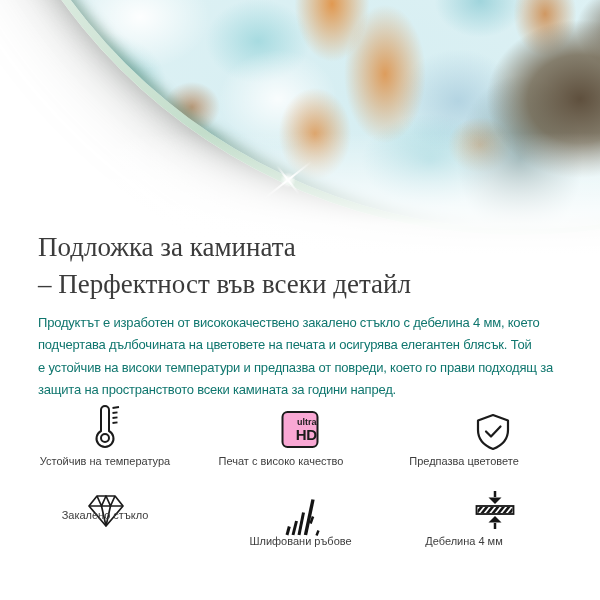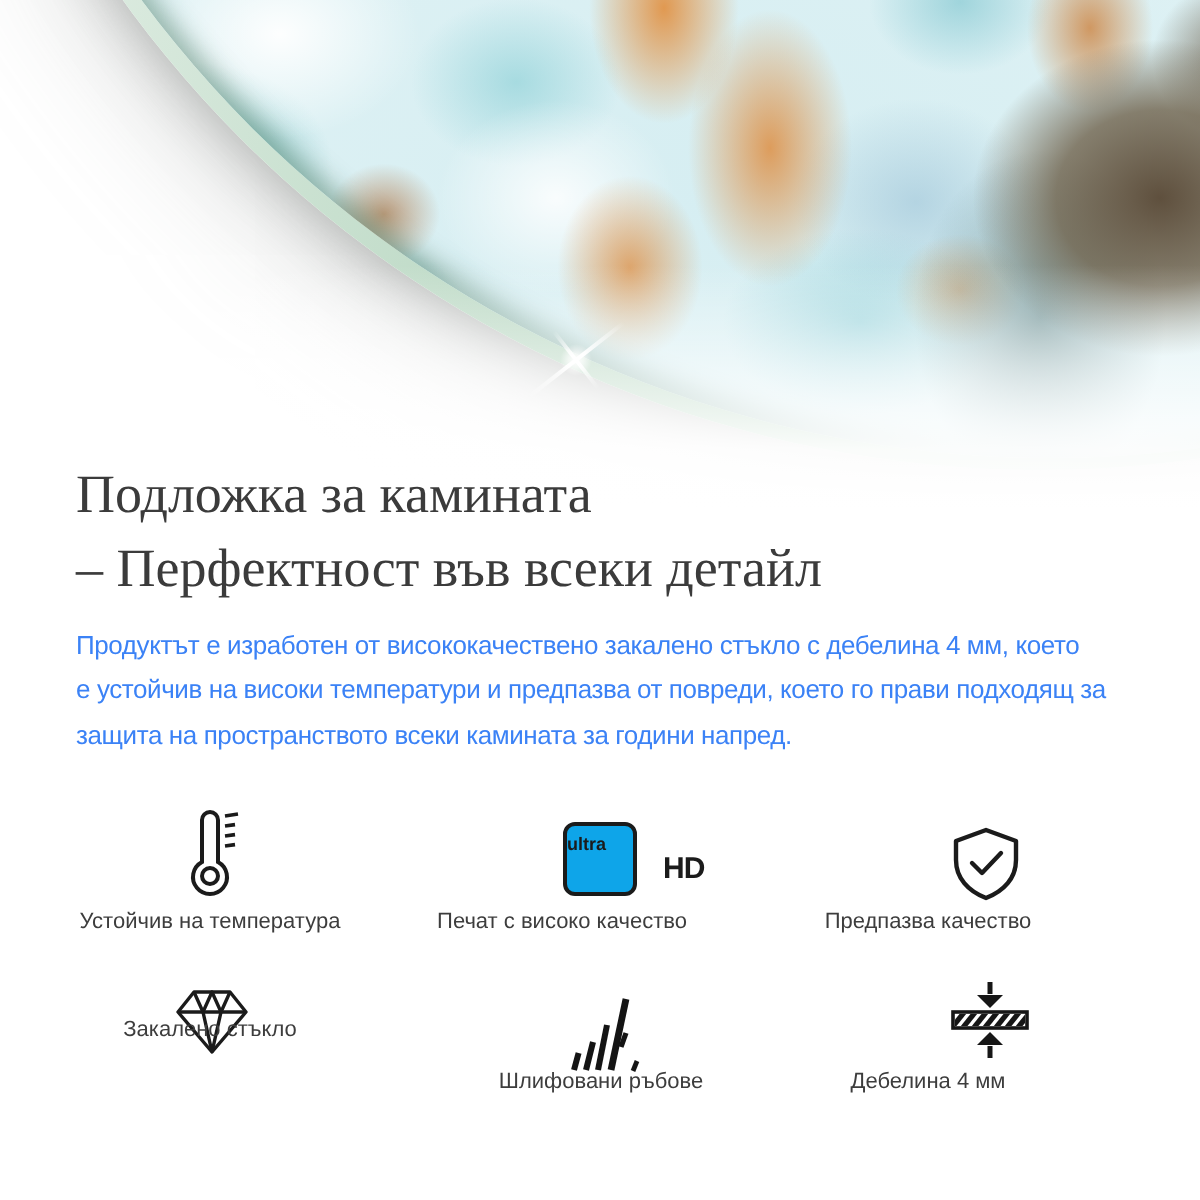--- a/index.html
+++ b/index.html
@@ -59,31 +59,31 @@
     background:linear-gradient(to bottom,rgba(255,255,255,0) 0%,rgba(255,255,255,0) 52%,rgba(255,255,255,.55) 72%,rgba(255,255,255,.94) 88%,#fff 100%);
   }
   
   .heading{
     position:absolute;left:38px;top:229px;
     font-family:"Liberation Serif","DejaVu Serif",serif;
     font-size:27px;line-height:37px;font-weight:400;color:#3b3b3b;white-space:nowrap;
   }
   .desc{
     position:absolute;left:38px;top:312px;
-    font-size:13px;line-height:22.4px;color:#3b82f6;letter-spacing:-0.2px;white-space:nowrap;
+    font-size:13px;line-height:22.4px;color:#0f766e;letter-spacing:-0.2px;white-space:nowrap;
   }
   
   .icon-pos{position:absolute;transform:translateX(-50%);}
   .feat-label{
     position:absolute;transform:translateX(-50%);
     font-size:11px;line-height:13px;color:#3d3d3d;white-space:nowrap;
   }
   .ultrahd{
-    width:33px;height:33px;border:2.5px solid #1b1b1b;border-radius:6px;background:#0ea5e9;
-    display:flex;flex-direction:column;align-items:flex-start;justify-content:center;color:#1b1b1b;
+    width:33px;height:33px;border:2.5px solid #1b1b1b;border-radius:6px;background:#f9a8d4;
+    display:flex;flex-direction:column;align-items:flex-end;justify-content:center;color:#1b1b1b;
   }
   .uhd-small{font-size:9px;font-weight:700;line-height:10px;}
   .uhd-big{font-size:15px;font-weight:700;line-height:15px;letter-spacing:-0.5px;padding-left:48px;}
   svg{display:block;}
 </style>
 </head>
 <body>
 
 <div class="page">
 
@@ -96,20 +96,21 @@
     <div class="hero-fade"></div>
   </div>
 
   <div class="heading">
     <div>Подложка за камината</div>
     <div>– Перфектност във всеки детайл</div>
   </div>
 
   <div class="desc">
     <div>Продуктът е изработен от висококачествено закалено стъкло с дебелина 4 мм, което</div>
+    <div>подчертава дълбочината на цветовете на печата и осигурява елегантен блясък. Той</div>
     <div>е устойчив на високи температури и предпазва от повреди, което го прави подходящ за</div>
     <div>защита на пространството всеки камината за години напред.</div>
   </div>
 
   <div class="icon-pos" style="left:106px;top:403px;">
     <svg width="28" height="46" viewBox="0 0 28 46" fill="none" stroke="#1b1b1b" stroke-width="2">
       <path d="M9 28 L9 7 A4 4 0 0 1 17 7 L17 28 A8.5 8.5 0 1 1 9 28 Z"></path>
       <circle cx="13" cy="35" r="4"></circle>
       <g stroke-width="1.8">
         <path d="M20.5 5 L27 4"></path>
@@ -128,21 +129,21 @@
     </div>
   </div>
   <div class="feat-label" style="left:281px;top:455px;">Печат с високо качество</div>
 
   <div class="icon-pos" style="left:493px;top:412px;">
     <svg width="36" height="40" viewBox="0 0 36 40" fill="none" stroke="#1b1b1b" stroke-width="2.2" stroke-linejoin="round" stroke-linecap="round">
       <path d="M18 3 L33 8.5 V18 C33 27 27 33.5 18 37 C9 33.5 3 27 3 18 V8.5 Z"></path>
       <path d="M11 19.5 L16 24.5 L25.5 14.5"></path>
     </svg>
   </div>
-  <div class="feat-label" style="left:464px;top:455px;">Предпазва качество</div>
+  <div class="feat-label" style="left:464px;top:455px;">Предпазва цветовете</div>
 
   <div class="icon-pos" style="left:106px;top:493px;">
     <svg width="40" height="36" viewBox="0 0 40 36" fill="none" stroke="#1b1b1b" stroke-width="1.7" stroke-linejoin="round">
       <path d="M3 13 L11 3 H29 L37 13 L20 33 Z"></path>
       <path d="M3 13 H37"></path>
       <path d="M11 3 L15.5 13 L20 3 L24.5 13 L29 3"></path>
       <path d="M20 33 L15.5 13 M20 33 L24.5 13"></path>
     </svg>
   </div>
   <div class="feat-label" style="left:105px;top:509px;">Закалено стъкло</div>

